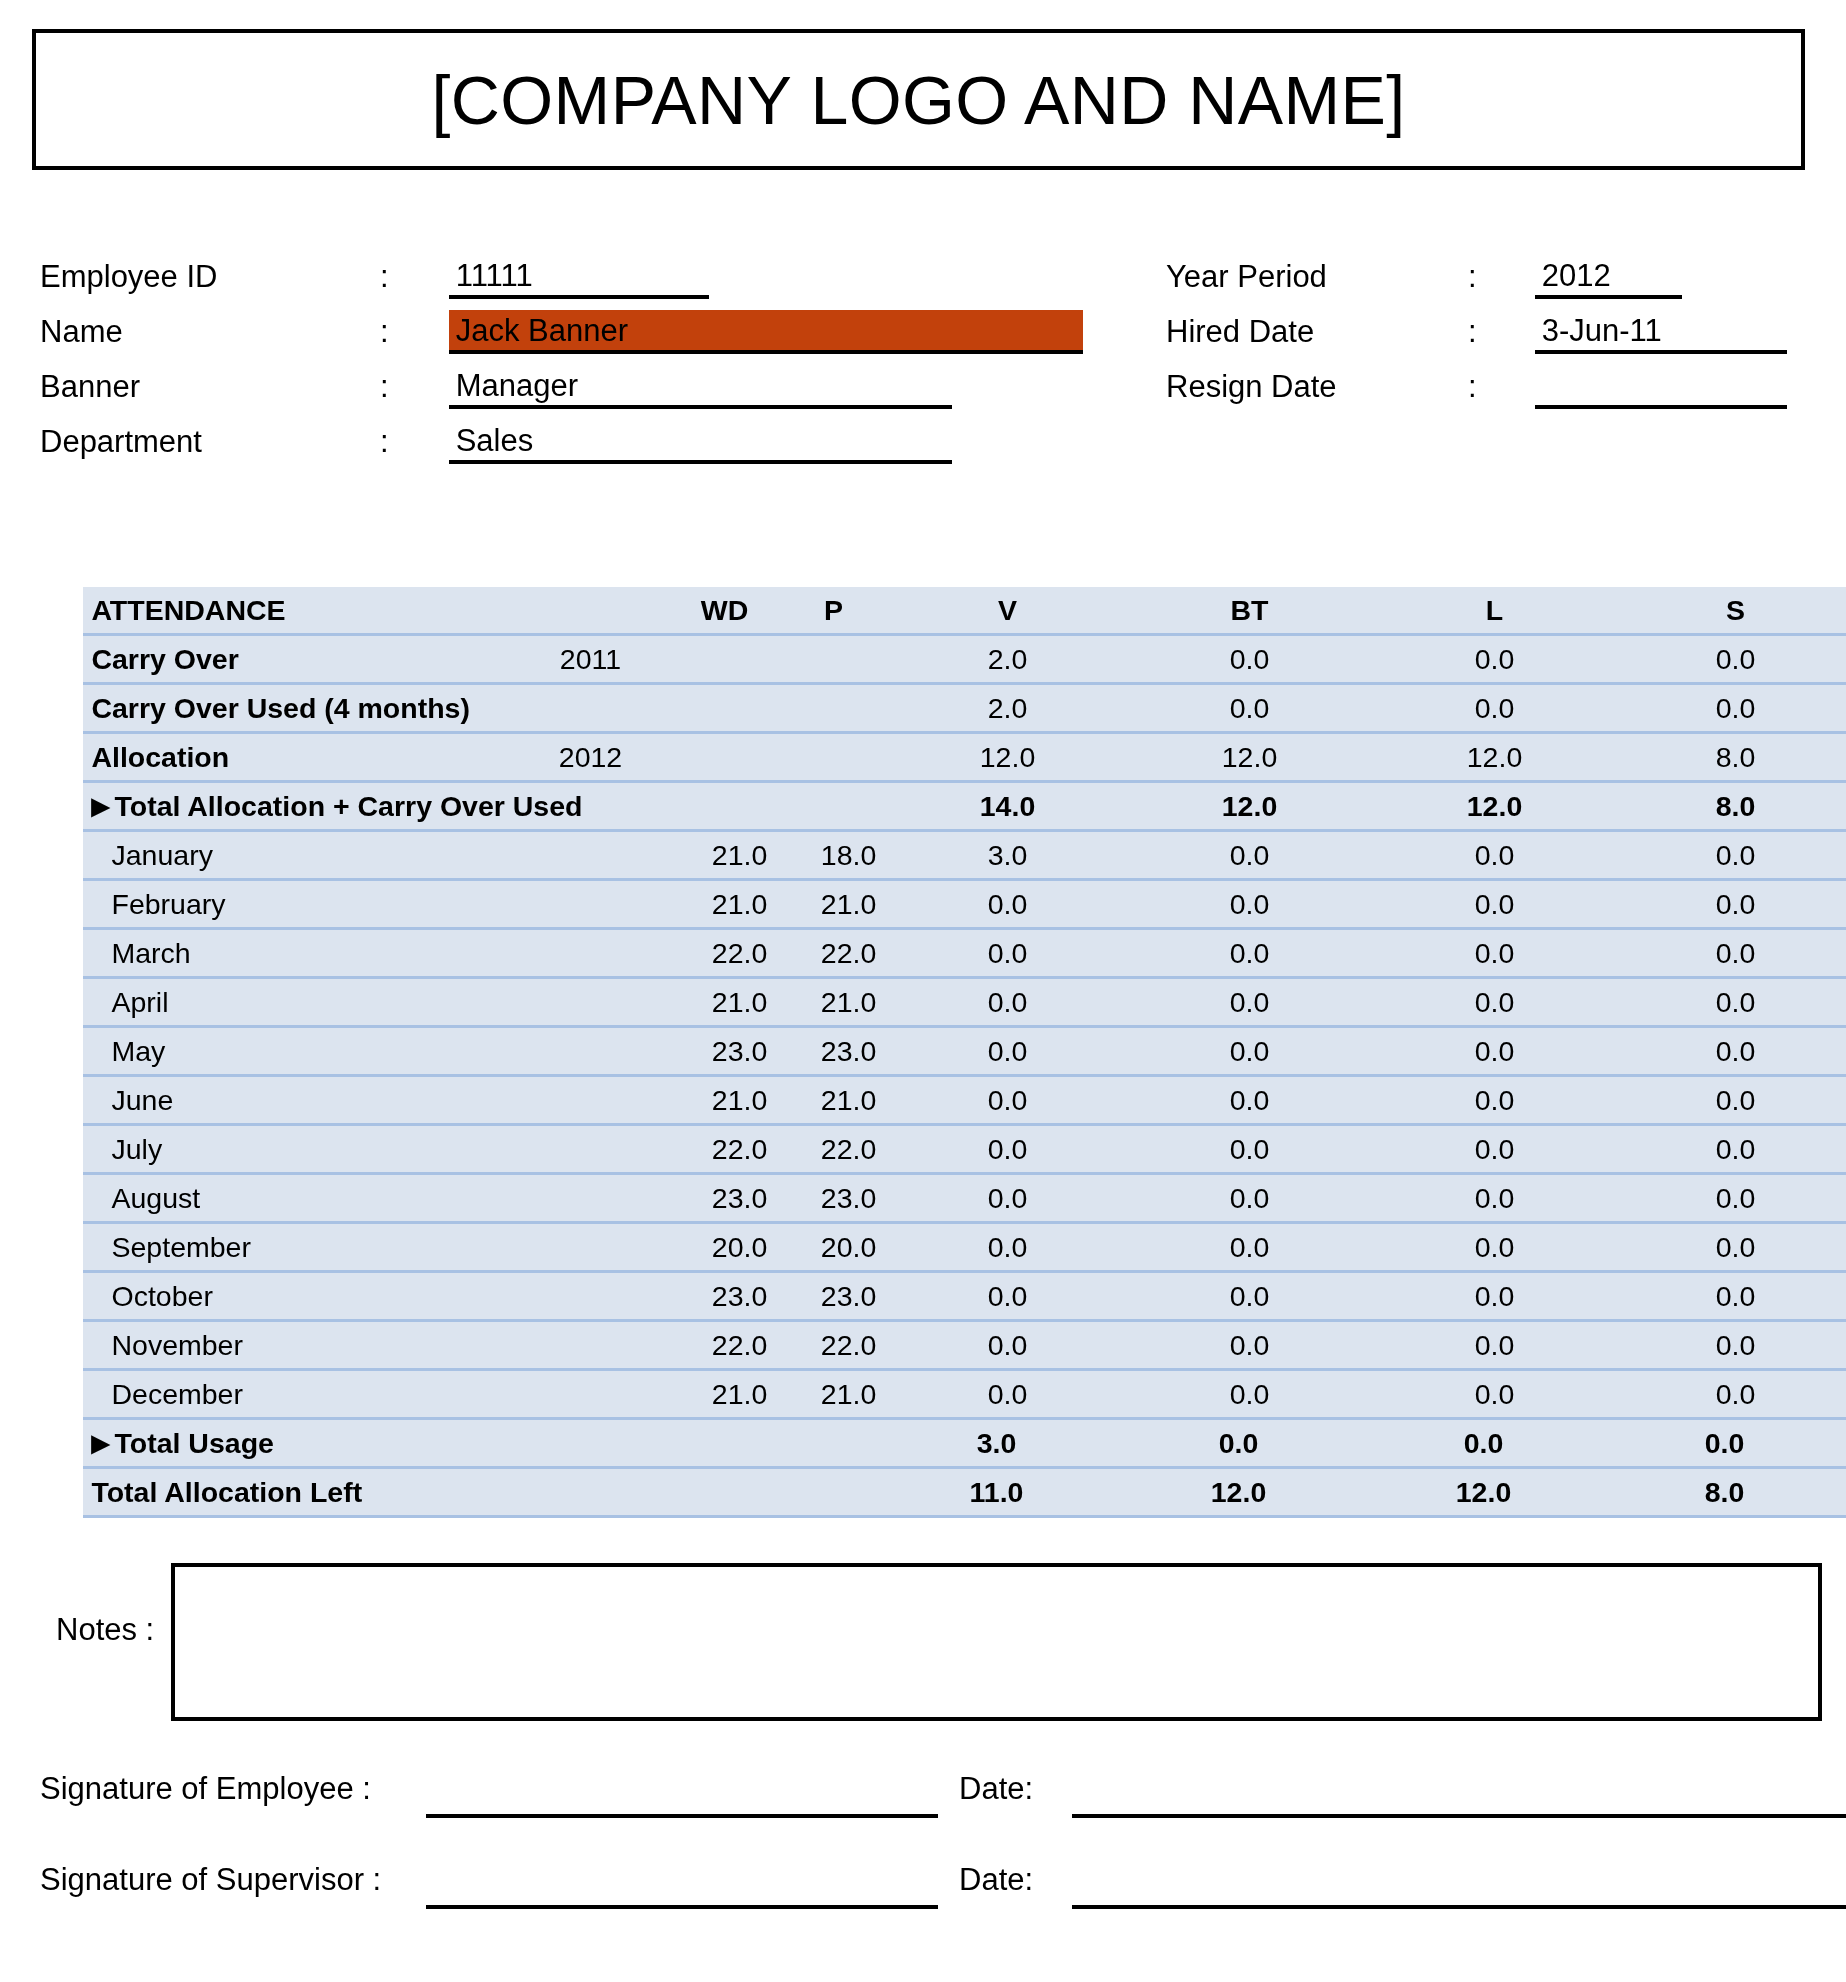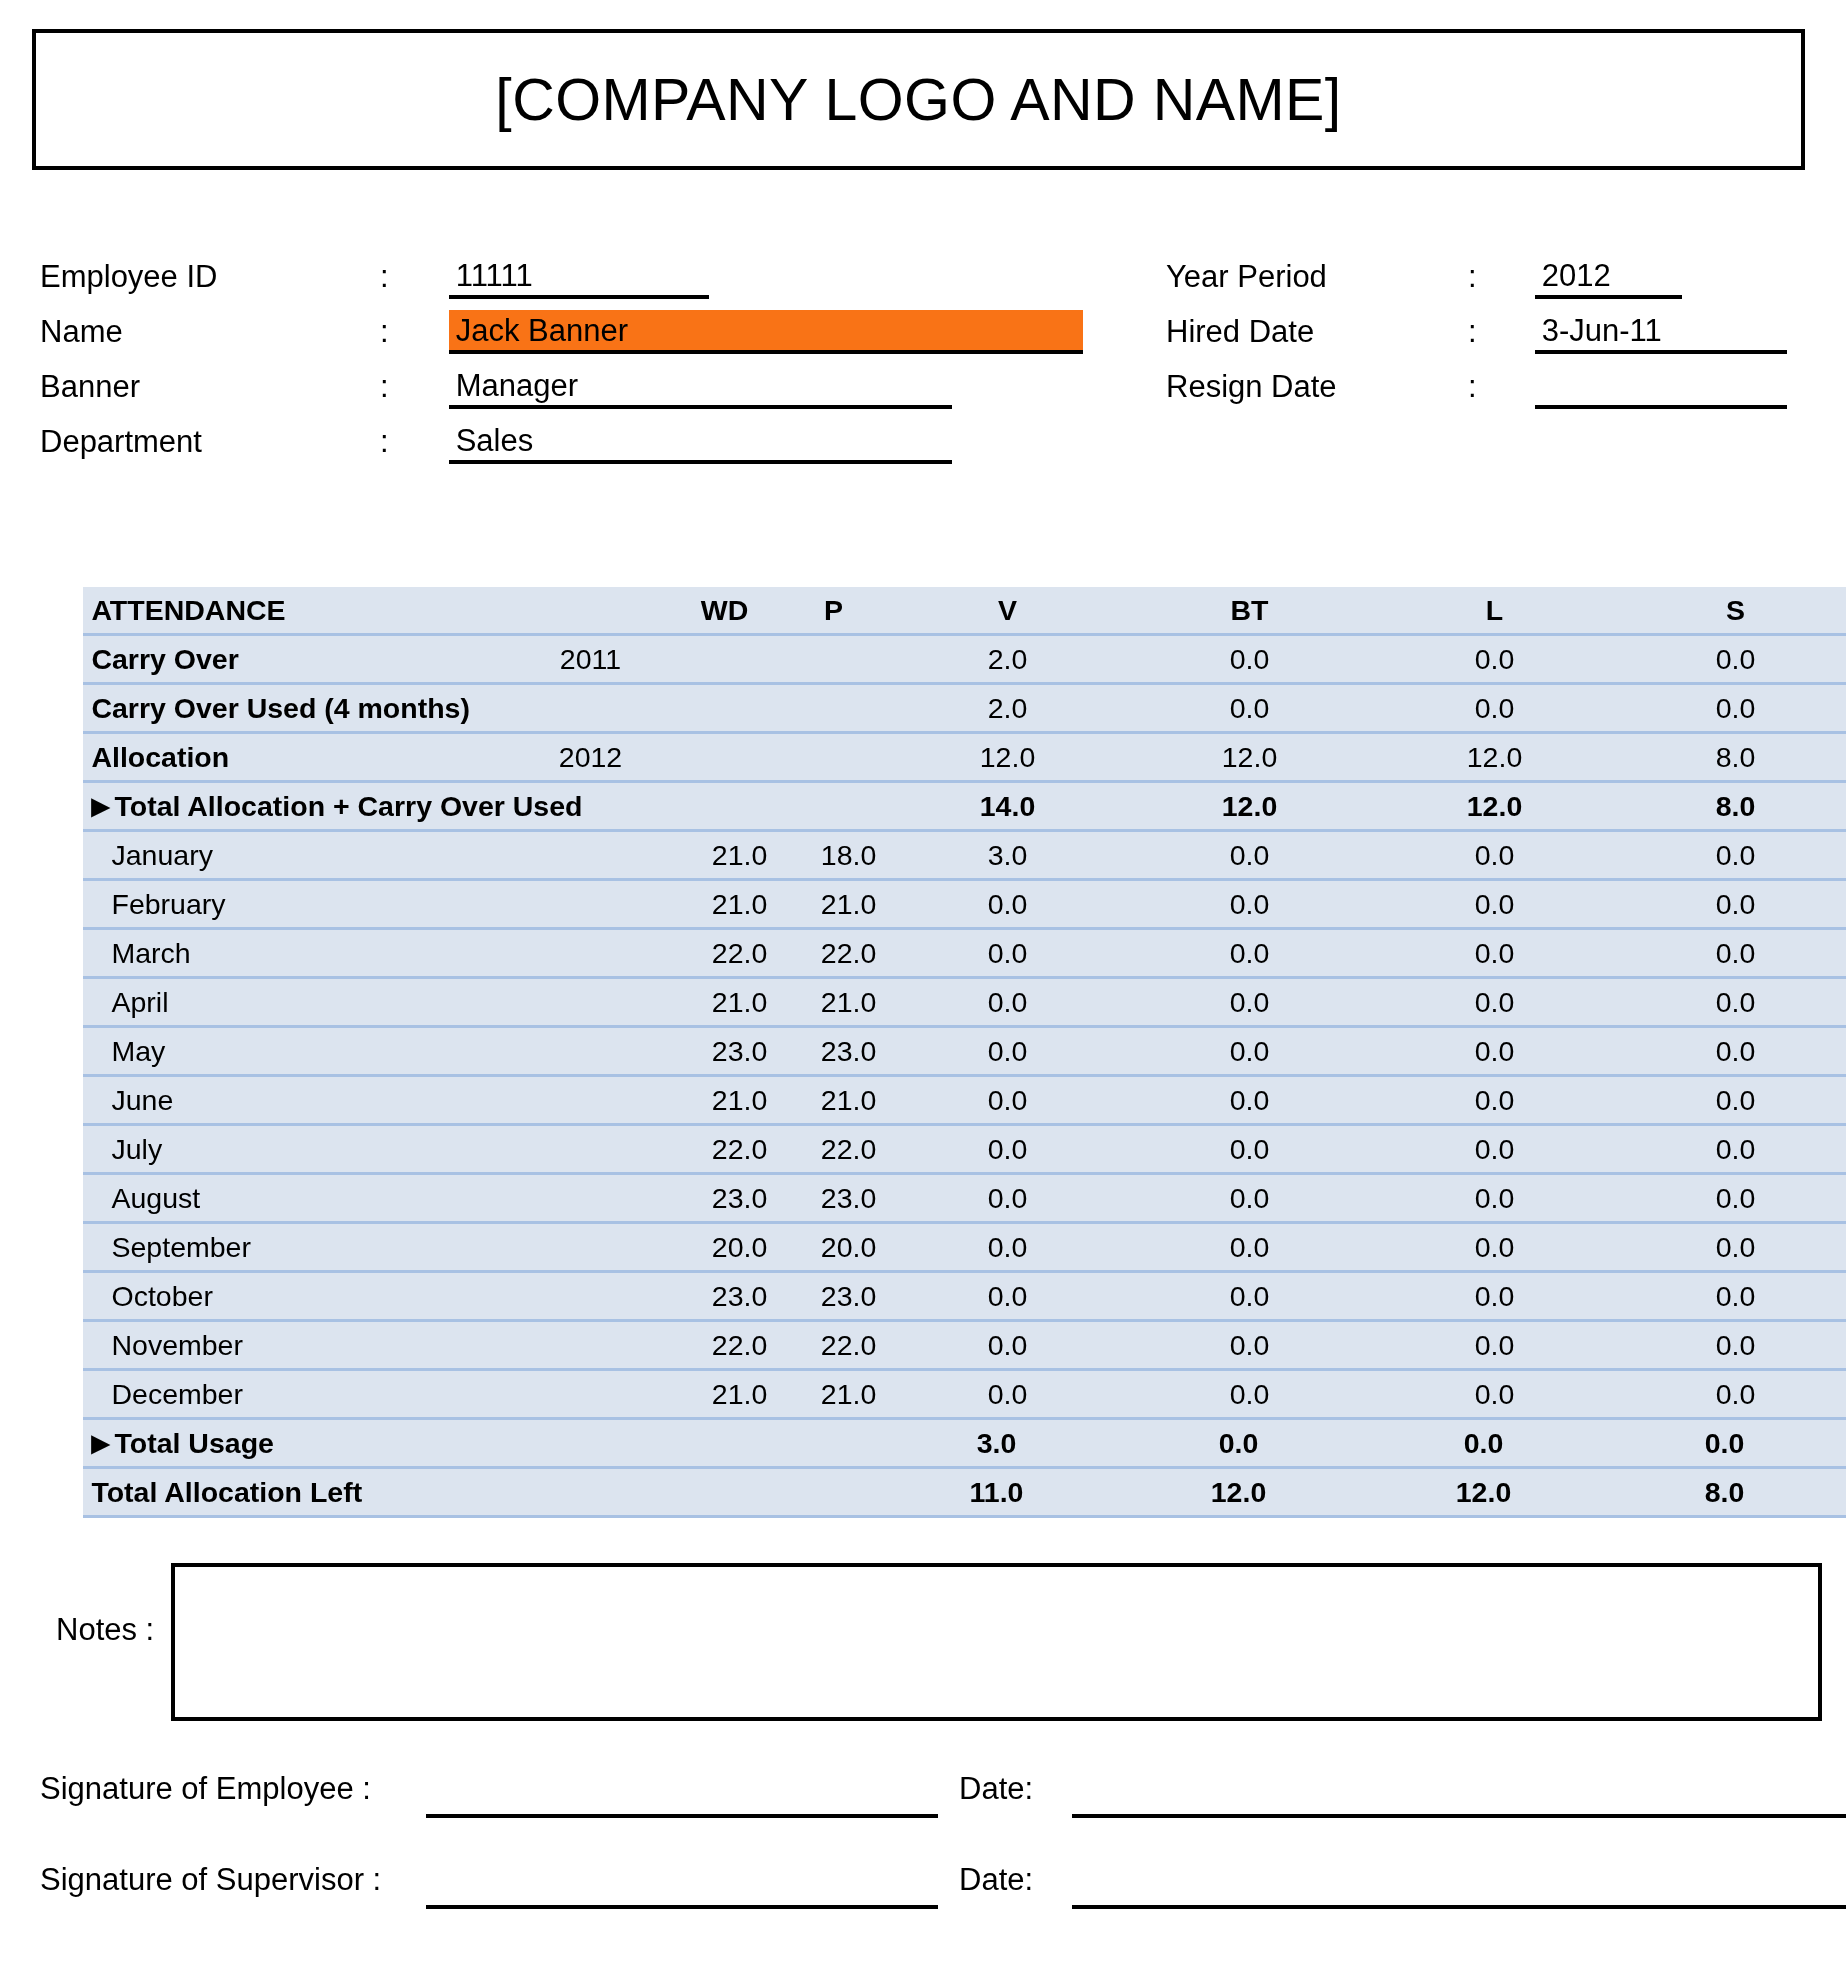--- a/index.html
+++ b/index.html
@@ -24,21 +24,21 @@
     width: 1773px;
     height: 141px;
     border: 4.2px solid #000000;
     box-sizing: border-box;
     display: flex;
     align-items: center;
     justify-content: center;
     background: #ffffff;
   }
   #company-title {
-    font-size: 59px;
+    font-size: 68px;
     letter-spacing: 0.4px;
     white-space: nowrap;
     text-align: left;
   }
 
   
   #employee-info {
     position: absolute;
     left: 0px;
     top: 252px;
@@ -84,21 +84,21 @@
   }
   #info-col-left  .info-value { left: 409px; }
   #info-col-right .info-value { left: 369px; }
 
   .w-short   { width: 260px; }
   .w-medium  { width: 503px; }
   .w-wide    { width: 634px; }
   .w-rshort  { width: 147px; }
   .w-rwide   { width: 252px; }
 
-  .highlighted-value { background: #f97316; }
+  .highlighted-value { background: #c2410c; }
 
   
   #attendance-table {
     position: absolute;
     left: 35px;
     top: 587px;
     width: 1771px;
     border-collapse: collapse;
     table-layout: fixed;
     font-size: 28.5px;

